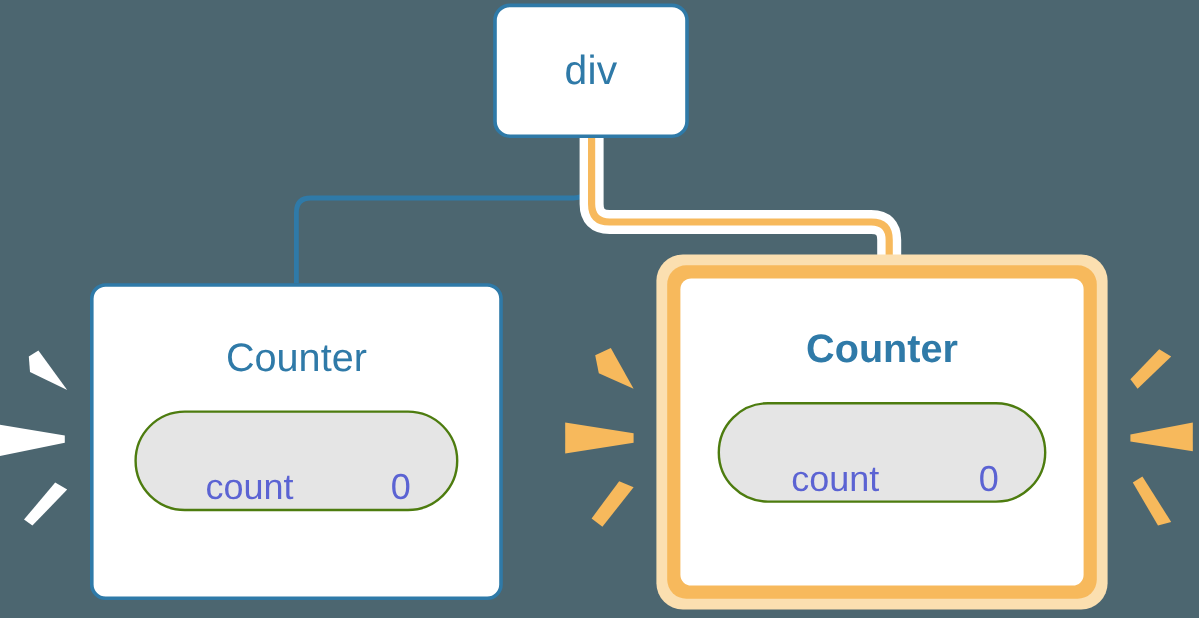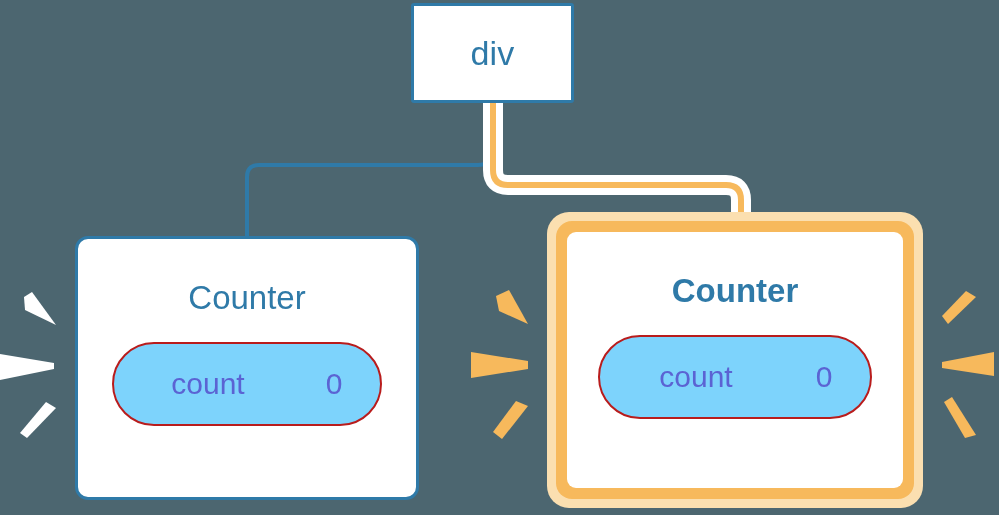--- a/index.html
+++ b/index.html
@@ -13,22 +13,22 @@
   #wires{position:absolute;left:0;top:0;width:999px;height:515px;pointer-events:none;}
 
   .node{
     position:absolute;background:#ffffff;
     box-sizing:border-box;
     display:flex;flex-direction:column;align-items:center;
   }
 
   
   #div-node{
-    left:411px;top:3px;width:163px;height:100px;
-    border:3px solid #2f7aa8;border-radius:3px;
+    left:411px;top:3px;width:163px;height:112px;
+    border:3px solid #2f7aa8;border-radius:14px;
     justify-content:center;
   }
   #div-node .node-title{
     font-size:34px;color:#2f7aa8;font-weight:400;letter-spacing:.2px;
     line-height:1;
   }
 
   
   .counter-node{
     border:3px solid #2f7aa8;border-radius:13px;
@@ -55,23 +55,23 @@
     background:#ffffff;border-radius:9px;
     display:flex;flex-direction:column;align-items:center;
     padding-top:42px;box-sizing:border-box;
   }
   #counter-right .node-title{
     font-size:33px;color:#2f7aa8;font-weight:700;line-height:1;
   }
 
   
   .pill{
-    display:flex;align-items:center;
-    border:2px solid #b91c1c;border-radius:42px;
-    height:80px;overflow:hidden;background:#7dd3fc;
+    display:flex;align-items:flex-end;
+    border:2px solid #4d7c0f;border-radius:42px;
+    height:80px;overflow:hidden;background:#e5e5e5;
   }
   #counter-left .pill{margin-top:28px;width:266px;}
   #counter-right .pill{margin-top:28px;width:270px;}
   .pill .pill-key{
     flex:1;display:flex;align-items:center;justify-content:center;
     font-size:30px;color:#5b63d3;padding:0 14px 0 30px;
   }
   .pill .pill-sep{width:2px;background:#5b63d3;}
   .pill .pill-val{
     width:92px;display:flex;align-items:center;justify-content:center;

